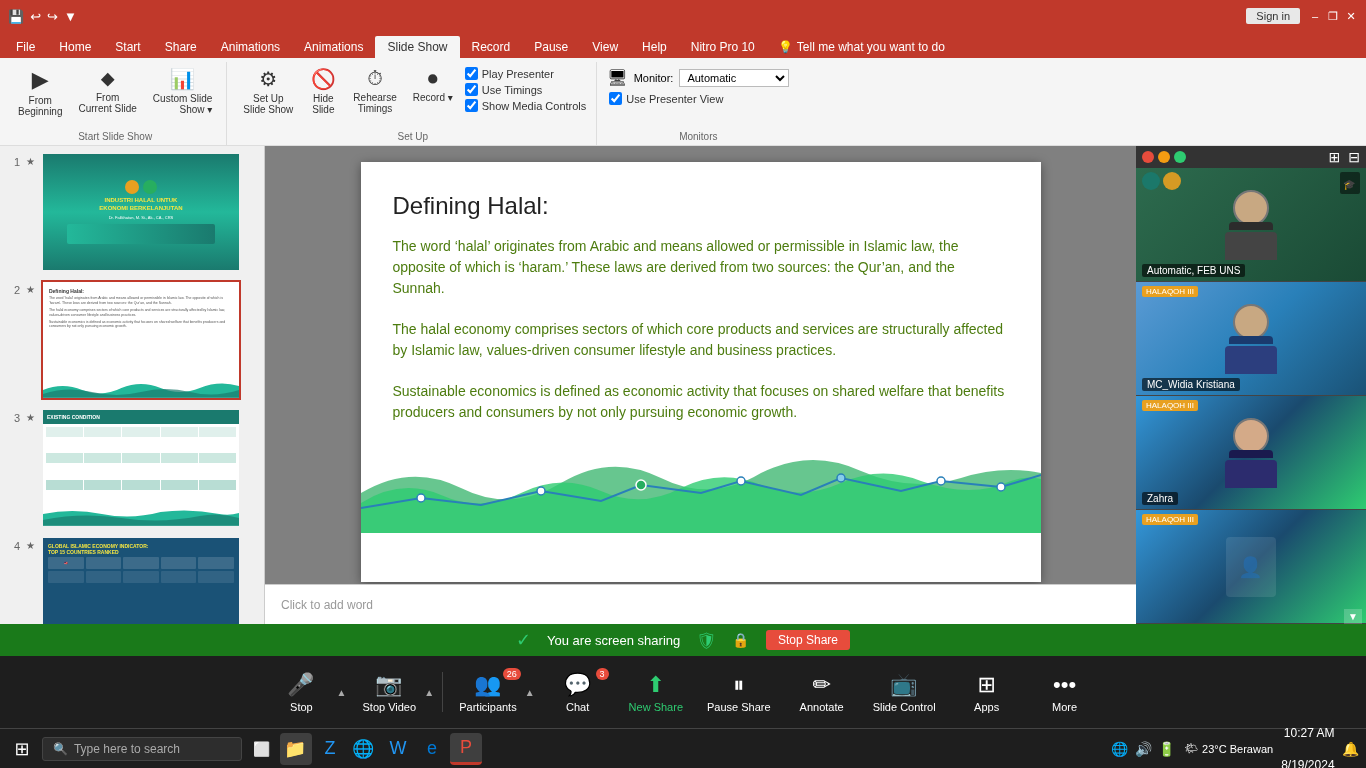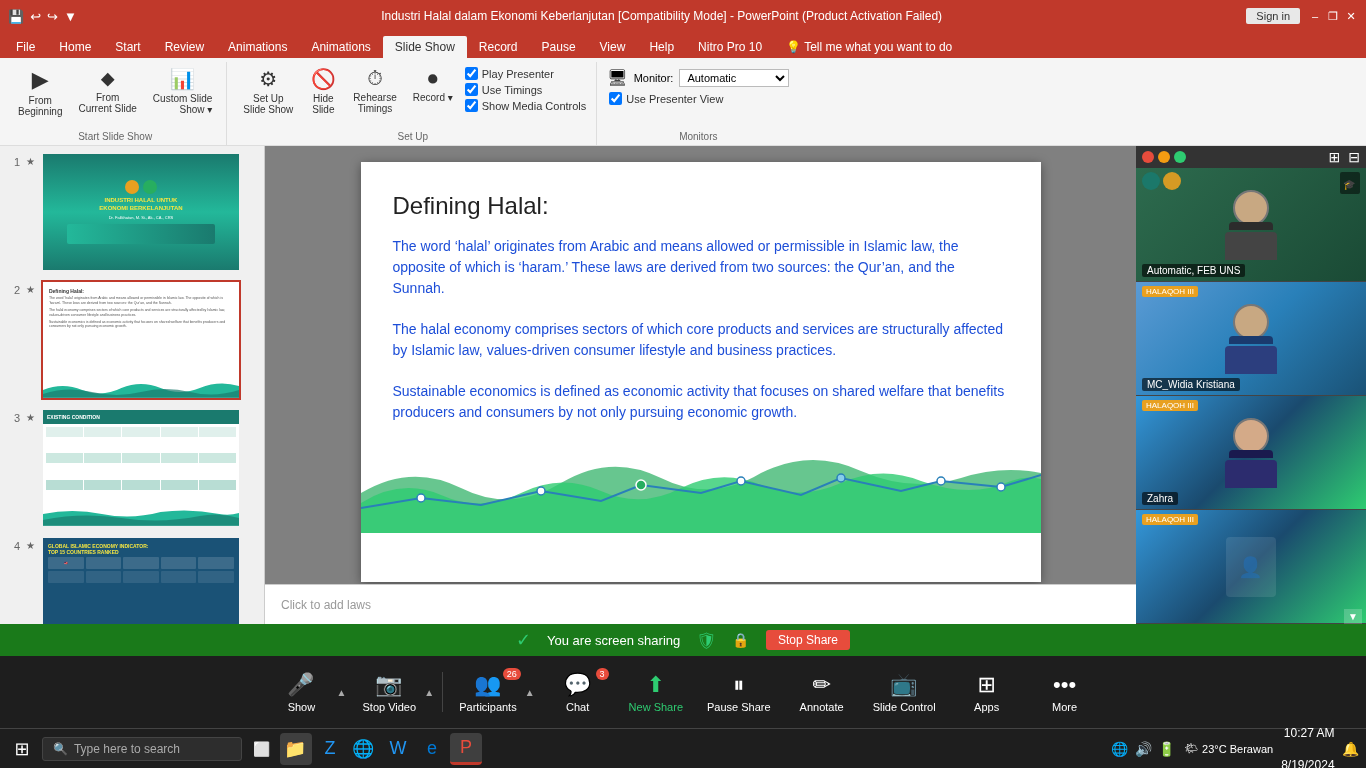--- a/index.html
+++ b/index.html
@@ -230,21 +230,21 @@
       overflow: hidden;
     }
     #main-slide .slide-content-title {
       font-size: 24px;
       font-weight: normal;
       color: #222;
       margin-bottom: 16px;
     }
     #main-slide .slide-content-text {
       font-size: 14px;
-      color: #1d4ed8;
+      color: #4d7c0f;
       line-height: 1.5;
       margin-bottom: 20px;
     }
     #notes-area {
       height: 40px;
       background: white;
       border-top: 1px solid #ccc;
       padding: 6px 16px;
       font-size: 12px;
       color: #999;
@@ -507,37 +507,36 @@
 </head>
 <body>
 
 <div id="title-bar">
   <div class="left-icons">
     <span>💾</span>
     <span>↩</span>
     <span>↪</span>
     <span>▼</span>
   </div>
-  <span class="title-text">Industri Halal dalam Ekonomi Keberlanjutan [Compatibility Mode]  -  PowerPoint (Product Activation Failed)</span>
   <div style="display:flex;align-items:center;gap:8px;">
     <button id="sign-in-btn">Sign in</button>
     <div class="win-controls">
       <span>–</span>
       <span>❐</span>
       <span>✕</span>
     </div>
   </div>
 </div>
 
 <div id="ribbon-tabs">
 
 <div class="tab-item">File</div>
     <div class="tab-item">Home</div>
     <div class="tab-item">Start</div>
-    <div class="tab-item">Review</div>
+    <div class="tab-item">Share</div>
     <div class="tab-item">Animations</div>
     <div class="tab-item">Animations</div>
     <div class="tab-item active">Slide Show</div>
     <div class="tab-item">Record</div>
     <div class="tab-item">Pause</div>
     <div class="tab-item">View</div>
     <div class="tab-item">Help</div>
     <div class="tab-item">Nitro Pro 10</div>
     <div class="tab-item">💡 Tell me what you want to do</div>
   </div>
@@ -740,21 +739,21 @@
             <circle cx="280" cy="42" r="5" fill="#27ae60" stroke="white" stroke-width="1.5"></circle>
             <circle cx="380" cy="38" r="4" fill="white" stroke="#2980b9" stroke-width="1.5"></circle>
             <circle cx="480" cy="35" r="4" fill="#87ceeb" stroke="#2980b9" stroke-width="1.5"></circle>
             <circle cx="580" cy="38" r="4" fill="white" stroke="#2980b9" stroke-width="1.5"></circle>
             <circle cx="640" cy="44" r="4" fill="white" stroke="#2980b9" stroke-width="1.5"></circle>
           </svg>
         </div>
       </div>
     </div>
     <div id="notes-area">
-      <span>Click to add laws</span>
+      <span>Click to add word</span>
     </div>
   </div>
 
   <div id="video-panel">
     <div id="video-panel-header">
       <div class="vp-btns">
         <div class="vp-btn" style="background:#e74c3c;"></div>
         <div class="vp-btn" style="background:#f39c12;"></div>
         <div class="vp-btn" style="background:#2ecc71;"></div>
       </div>
@@ -832,21 +831,21 @@
   <span>You are screen sharing</span>
   <span style="color:#2ecc71;font-size:16px;">🛡</span>
   <span style="color:#2ecc71;font-size:14px;">🔒</span>
   <button class="stop-share-btn">Stop Share</button>
 </div>
 
 <div id="zoom-taskbar">
   <div class="zoom-btn-container">
     <div class="zoom-btn">
       <span class="zb-icon">🎤</span>
-      <span class="zb-label">Show</span>
+      <span class="zb-label">Stop</span>
     </div>
     <span class="zoom-chevron">▲</span>
   </div>
 
   <div class="zoom-btn-container">
     <div class="zoom-btn">
       <span class="zb-icon">📷</span>
       <span class="zb-label">Stop Video</span>
     </div>
     <span class="zoom-chevron">▲</span>

